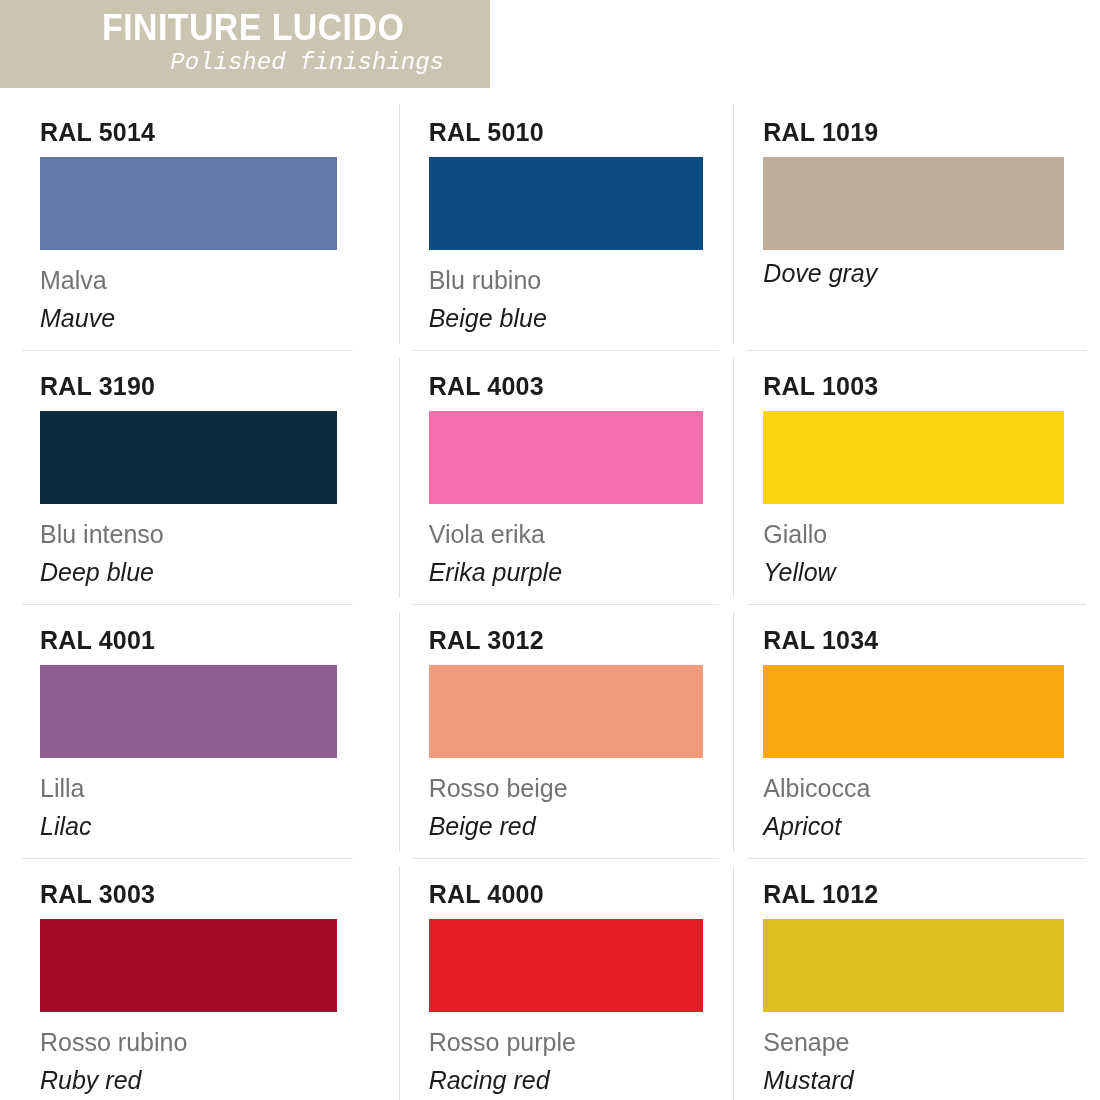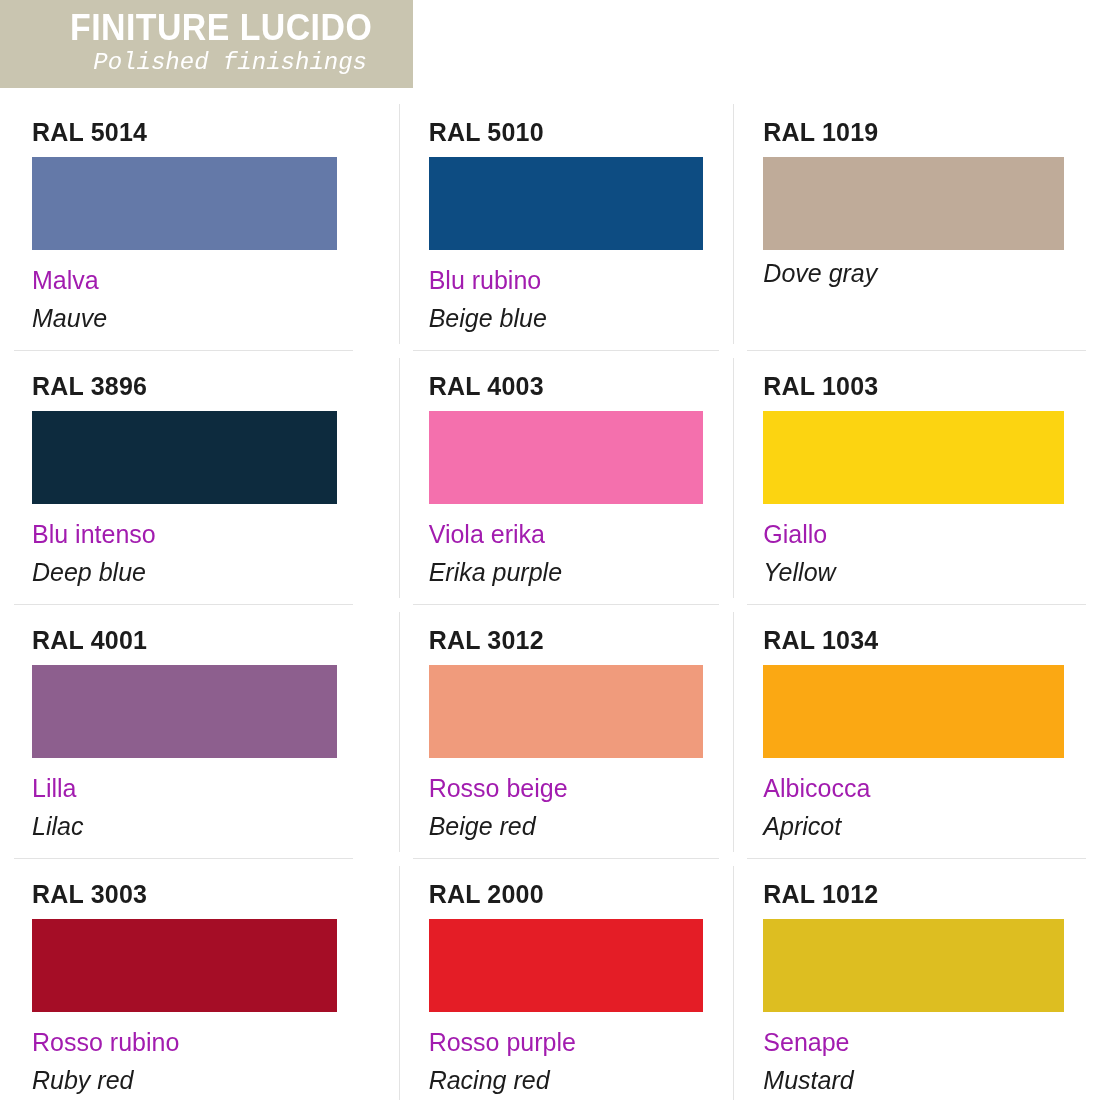--- a/index.html
+++ b/index.html
@@ -15,28 +15,28 @@
     width: 1100px;
     height: 1100px;
     background: #ffffff;
   }
 
   
   .banner {
     position: absolute;
     top: 0;
     left: 0;
-    width: 413px;
+    width: 490px;
     height: 88px;
     background: #c9c5b0;
     padding: 6px 22px 8px 58px;
     display: flex;
     flex-direction: column;
     justify-content: center;
-    align-items: flex-end;
+    align-items: center;
   }
   .banner-title {
     color: #ffffff;
     font-size: 36px;
     font-weight: bold;
     letter-spacing: 0.5px;
     line-height: 1.05;
     font-stretch: condensed;
     transform: scaleX(0.94);
     transform-origin: left center;
@@ -61,21 +61,21 @@
     display: grid;
     grid-template-columns: 1fr 1fr 1fr;
     column-gap: 0;
     row-gap: 0;
   }
   .cell {
     position: relative;
     padding: 22px 30px 0 30px;
     height: 254px;
   }
-  .cell.col1 { padding-left: 32px; padding-right: 30px; }
+  .cell.col1 { padding-left: 32px; padding-right: 30px; margin-left: 8px; }
   .cell.col2 { padding-left: 30px; padding-right: 30px; margin-left: 32px; }
   .cell.col3 { padding-left: 30px; padding-right: 36px; }
 
   
   .cell.col2::before,
   .cell.col3::before {
     content: "";
     position: absolute;
     top: 8px;
     bottom: 6px;
@@ -101,21 +101,21 @@
     letter-spacing: 0.2px;
     margin-bottom: 10px;
   }
   .swatch {
     width: 100%;
     height: 93px;
     display: block;
   }
   .name-it {
     font-size: 25px;
-    color: #a21caf;
+    color: #737373;
     margin-top: 17px;
     line-height: 1.1;
   }
   .name-en {
     font-size: 25px;
     font-style: italic;
     color: #1c1c1c;
     margin-top: 10px;
     line-height: 1.1;
   }
@@ -144,21 +144,21 @@
       <div class="name-it">Blu rubino</div>
       <div class="name-en">Beige blue</div>
     </div>
     <div class="cell col3">
       <div class="ral-code">RAL 1019</div>
       <div class="swatch" style="background-color: rgb(191, 171, 153);"></div>
       <div class="name-en">Dove gray</div>
     </div>
 
     <div class="cell col1 rowsep">
-      <div class="ral-code">RAL 3896</div>
+      <div class="ral-code">RAL 3190</div>
       <div class="swatch" style="background-color: rgb(13, 43, 62);"></div>
       <div class="name-it">Blu intenso</div>
       <div class="name-en">Deep blue</div>
     </div>
     <div class="cell col2 rowsep">
       <div class="ral-code">RAL 4003</div>
       <div class="swatch" style="background-color: rgb(244, 112, 173);"></div>
       <div class="name-it">Viola erika</div>
       <div class="name-en">Erika purple</div>
     </div>
@@ -188,21 +188,21 @@
       <div class="name-en">Apricot</div>
     </div>
 
     <div class="cell col1 rowsep">
       <div class="ral-code">RAL 3003</div>
       <div class="swatch" style="background-color: rgb(165, 13, 38);"></div>
       <div class="name-it">Rosso rubino</div>
       <div class="name-en">Ruby red</div>
     </div>
     <div class="cell col2 rowsep">
-      <div class="ral-code">RAL 2000</div>
+      <div class="ral-code">RAL 4000</div>
       <div class="swatch" style="background-color: rgb(228, 29, 38);"></div>
       <div class="name-it">Rosso purple</div>
       <div class="name-en">Racing red</div>
     </div>
     <div class="cell col3 rowsep">
       <div class="ral-code">RAL 1012</div>
       <div class="swatch" style="background-color: rgb(221, 190, 33);"></div>
       <div class="name-it">Senape</div>
       <div class="name-en">Mustard</div>
     </div>

